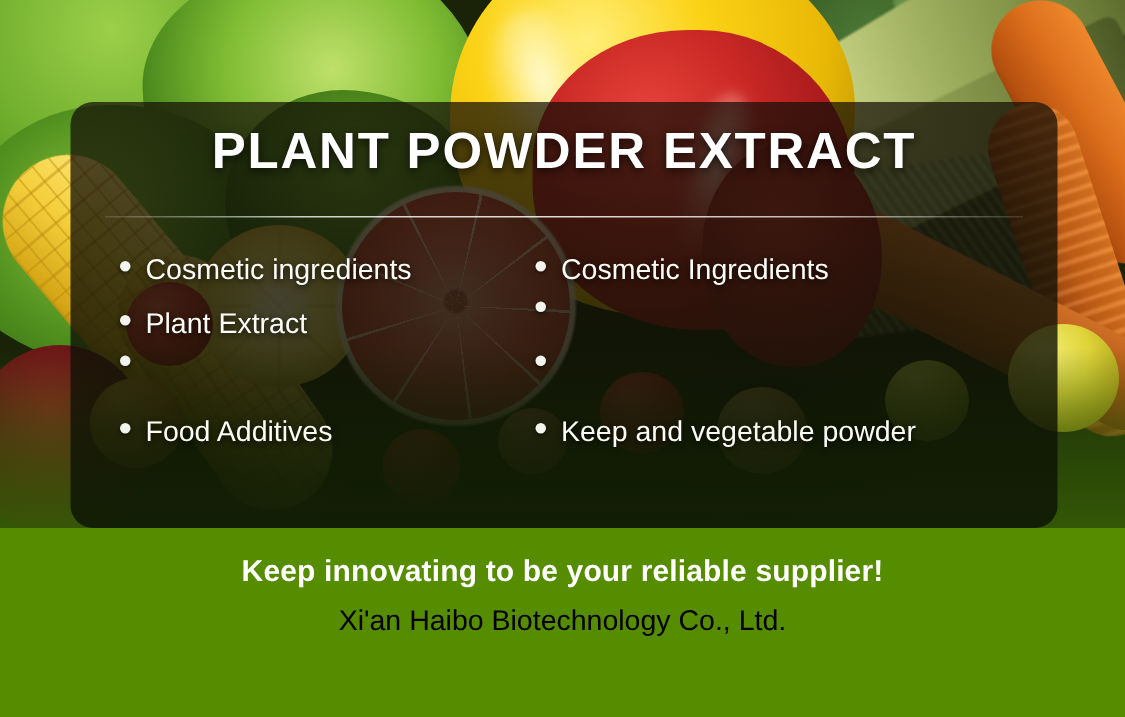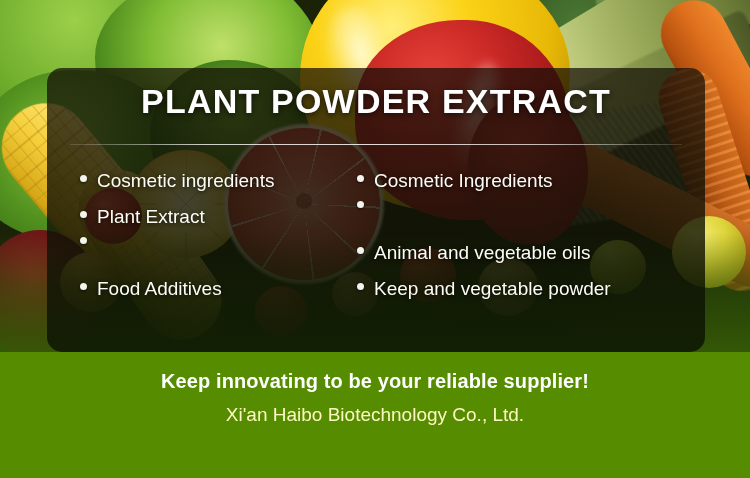--- a/index.html
+++ b/index.html
@@ -199,21 +199,21 @@
     margin-right:10px;flex:0 0 auto;position:relative;top:-5px;
     box-shadow:0 1px 3px rgba(0,0,0,.6);}
   .bullet-text{color:#fdfdf7;font-size:19px;line-height:22px;
     text-shadow:0 1px 4px rgba(0,0,0,.75);white-space:nowrap;}
 
   
   .footer{position:absolute;left:0;top:352px;width:750px;height:126px;background:#558c00;}
   .tagline{position:absolute;left:0;top:18px;width:750px;text-align:center;
     color:#ffffff;font-size:20px;font-weight:bold;letter-spacing:.1px;}
   .company{position:absolute;left:0;top:52px;width:750px;text-align:center;
-    color:#fef9c3;font-size:19px;font-weight:normal;}
+    color:#000000;font-size:19px;font-weight:normal;}
 </style>
 </head>
 <body>
 
 <div id="banner">
 
   <div class="photo">
     <div class="veg lettuce1"></div>
     <div class="veg lettuce2"></div>
     <div class="veg lettuce3"></div>
@@ -295,21 +295,20 @@
       <div class="col col-right">
         <div class="bullet-row">
           <span class="dot"></span>
           <span class="bullet-text">Cosmetic Ingredients</span>
         </div>
         <div class="bullet-row">
           <span class="dot"></span>
         </div>
         <div class="bullet-row">
           <span class="dot"></span>
-          <span class="bullet-text">Animal and vegetable oils</span>
         </div>
         <div class="bullet-row">
           <span class="dot"></span>
           <span class="bullet-text">Keep and vegetable powder</span>
         </div>
       </div>
 
     </div>
   </div>
 

